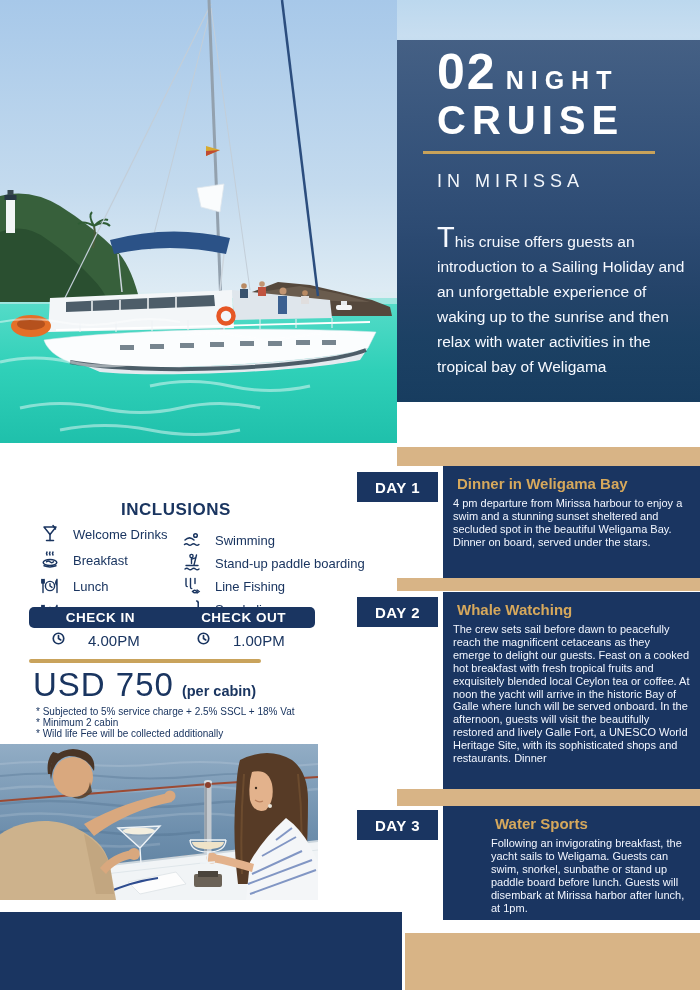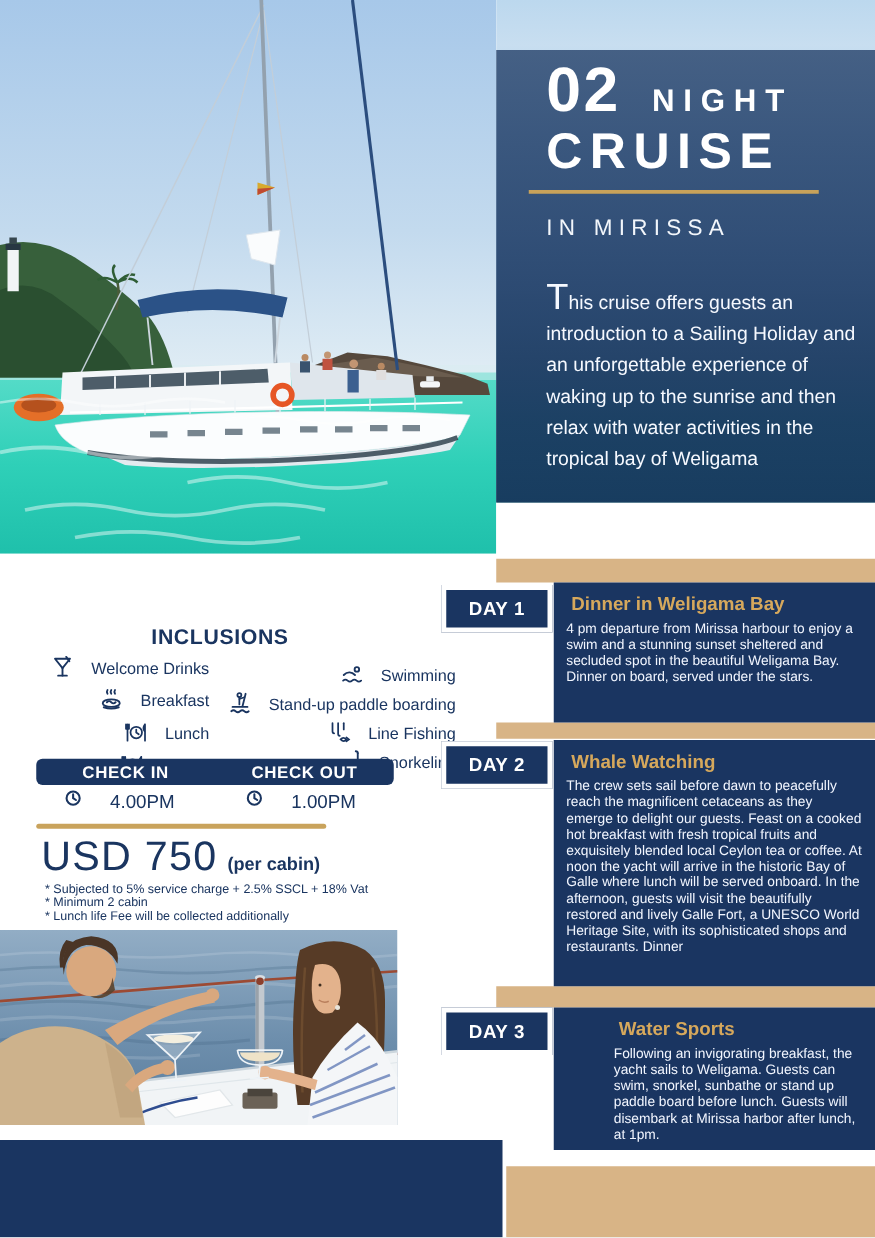--- a/index.html
+++ b/index.html
@@ -11,36 +11,36 @@
   .photo-top{left:0;top:0;width:397px;height:443px;}
   .photo-top svg{display:block;}
 
   
   .hero-photo{left:397px;top:0;width:303px;height:402px;
      background:linear-gradient(180deg,#bcd8ee 0%,#c8def0 9%,#a3c6e5 28%,#8db4d8 46%,
                 #7ba4c6 58%,#53839a 72%,#2a7a84 84%,#1f6d78 100%);}
   .hero-overlay{position:absolute;left:0;top:40px;width:100%;height:362px;
      background:linear-gradient(180deg,rgba(44,72,112,.84) 0%,rgba(30,58,99,.85) 55%,rgba(22,50,90,.82) 100%);
      color:#ffffff;}
-  .hero-title-row{margin:10px 0 0 40px;display:flex;align-items:baseline;gap:25px;}
+  .hero-title-row{margin:10px 0 0 40px;display:flex;align-items:baseline;gap:9px;}
   .hero-num{font-size:50px;font-weight:bold;line-height:44px;letter-spacing:2px;}
   .hero-night{font-size:25px;font-weight:bold;letter-spacing:7px;}
   .hero-cruise{margin:3px 0 0 40px;font-size:40px;font-weight:bold;letter-spacing:6px;line-height:44px;}
   .gold-line{margin:9px 0 0 26px;width:232px;height:3px;background:#c8a25a;}
   .hero-sub{margin:17px 0 0 40px;font-size:18px;letter-spacing:5px;color:#f2f6fb;}
   .hero-desc{margin:33px 12px 0 40px;width:254px;font-size:15.5px;line-height:25px;color:#f6f9ff;}
   .hero-desc::first-letter{font-size:29px;}
 
   
   .inclusions{left:0;top:488px;width:352px;margin-top:12px;}
   .inc-head{margin:0;text-align:center;font-size:17px;font-weight:bold;letter-spacing:.5px;color:#1a3560;}
   .inc-col{position:absolute;list-style:none;margin:0;padding:0;}
   .inc-col.left{left:40px;top:24px;}
   .inc-col.right{left:182px;top:30px;}
-  .inc-col li{display:flex;align-items:center;height:20px;justify-content:flex-end;}
+  .inc-col li{display:flex;align-items:center;height:20px;}
   .inc-col.left li{margin-bottom:6px;}
   .inc-col.right li{margin-bottom:3px;}
   .inc-icon{width:20px;height:20px;margin-right:13px;flex:0 0 auto;}
   .inc-icon svg{display:block;}
   .inc-label{font-size:13px;color:#1a3560;white-space:nowrap;}
 
   
   .checkbar{left:29px;top:607px;width:286px;height:21px;background:#1a3561;border-radius:5px;
      display:flex;align-items:center;}
   .checkbar .cell{flex:1;text-align:center;color:#ffffff;font-size:13.5px;font-weight:bold;letter-spacing:.5px;}
@@ -317,21 +317,21 @@
 
   <div class="abs gold-divider"></div>
 
   <div class="abs price-row">
     <span class="price-main">USD 750</span>
     <span class="price-unit">(per cabin)</span>
   </div>
   <div class="abs notes">
     <div class="note-line">* Subjected to 5% service charge + 2.5% SSCL + 18% Vat</div>
     <div class="note-line">* Minimum 2 cabin</div>
-    <div class="note-line">* Lunch life Fee will be collected additionally</div>
+    <div class="note-line">* Wild life Fee will be collected additionally</div>
   </div>
 
   <div class="abs photo-bottom">
     <svg width="318" height="156" viewBox="0 0 318 156">
       <defs>
         <linearGradient id="water" x1="0" y1="0" x2="0" y2="1">
           <stop offset="0" stop-color="#92adc5"></stop>
             <stop offset=".55" stop-color="#6e8fad"></stop>
             <stop offset="1" stop-color="#597c9c"></stop>
         </linearGradient>

